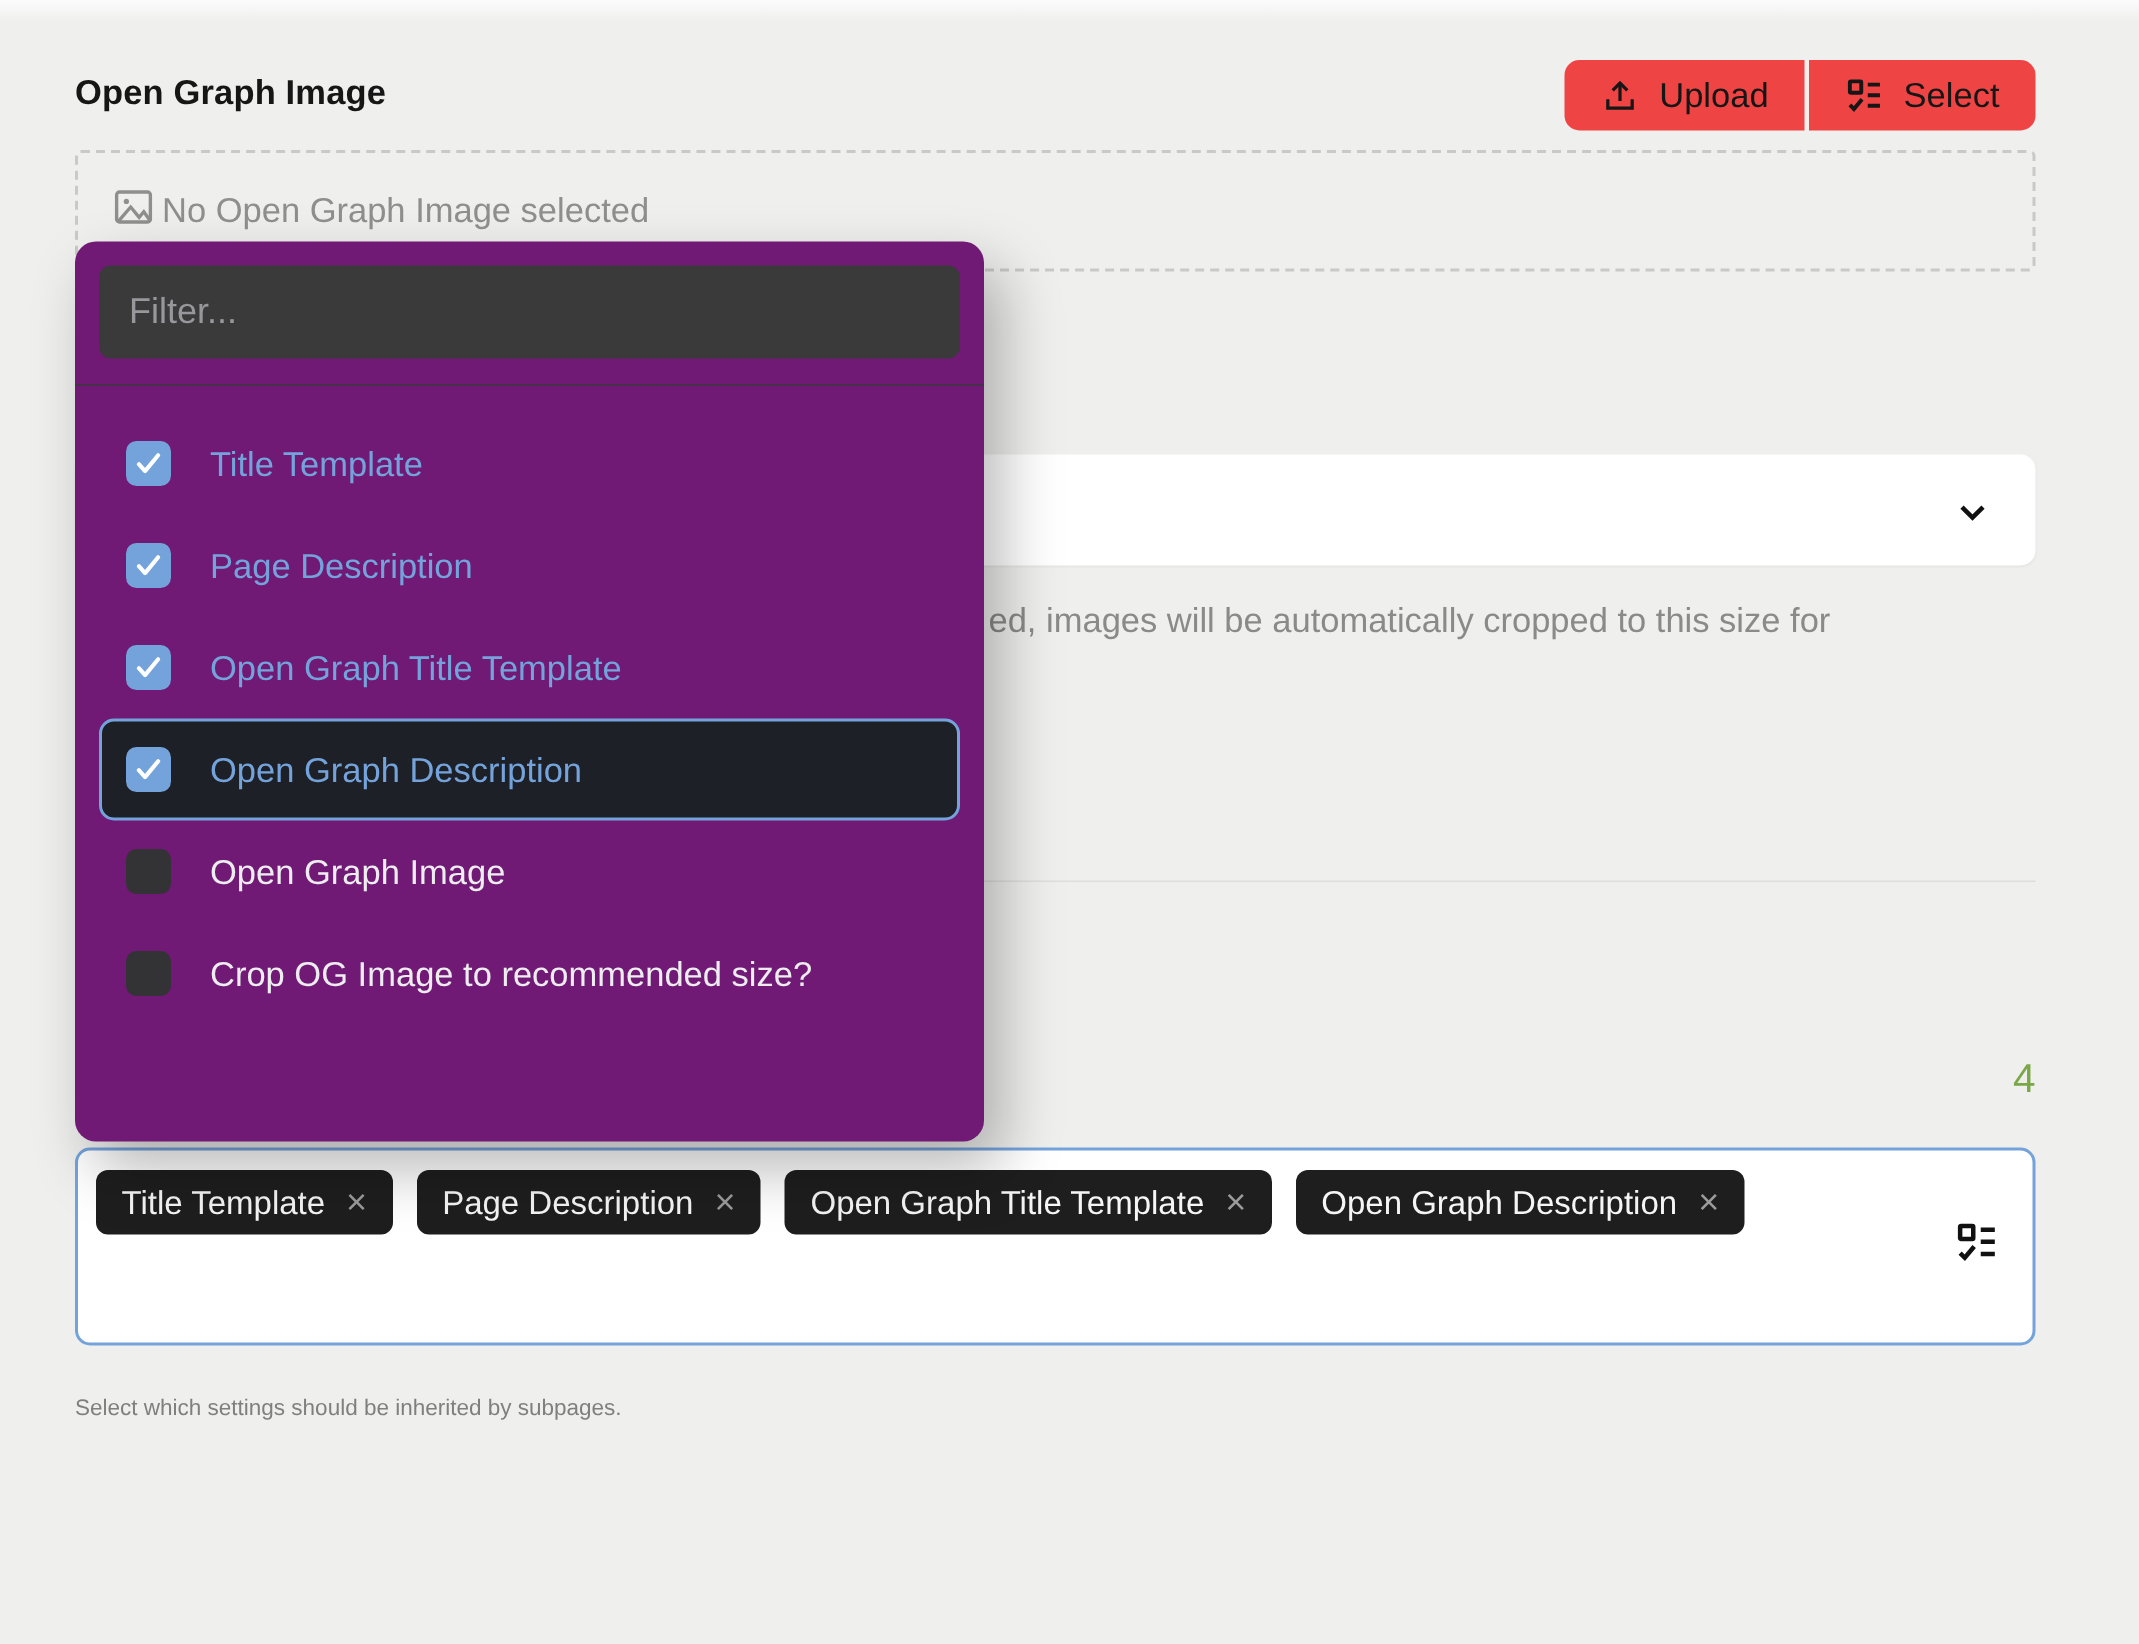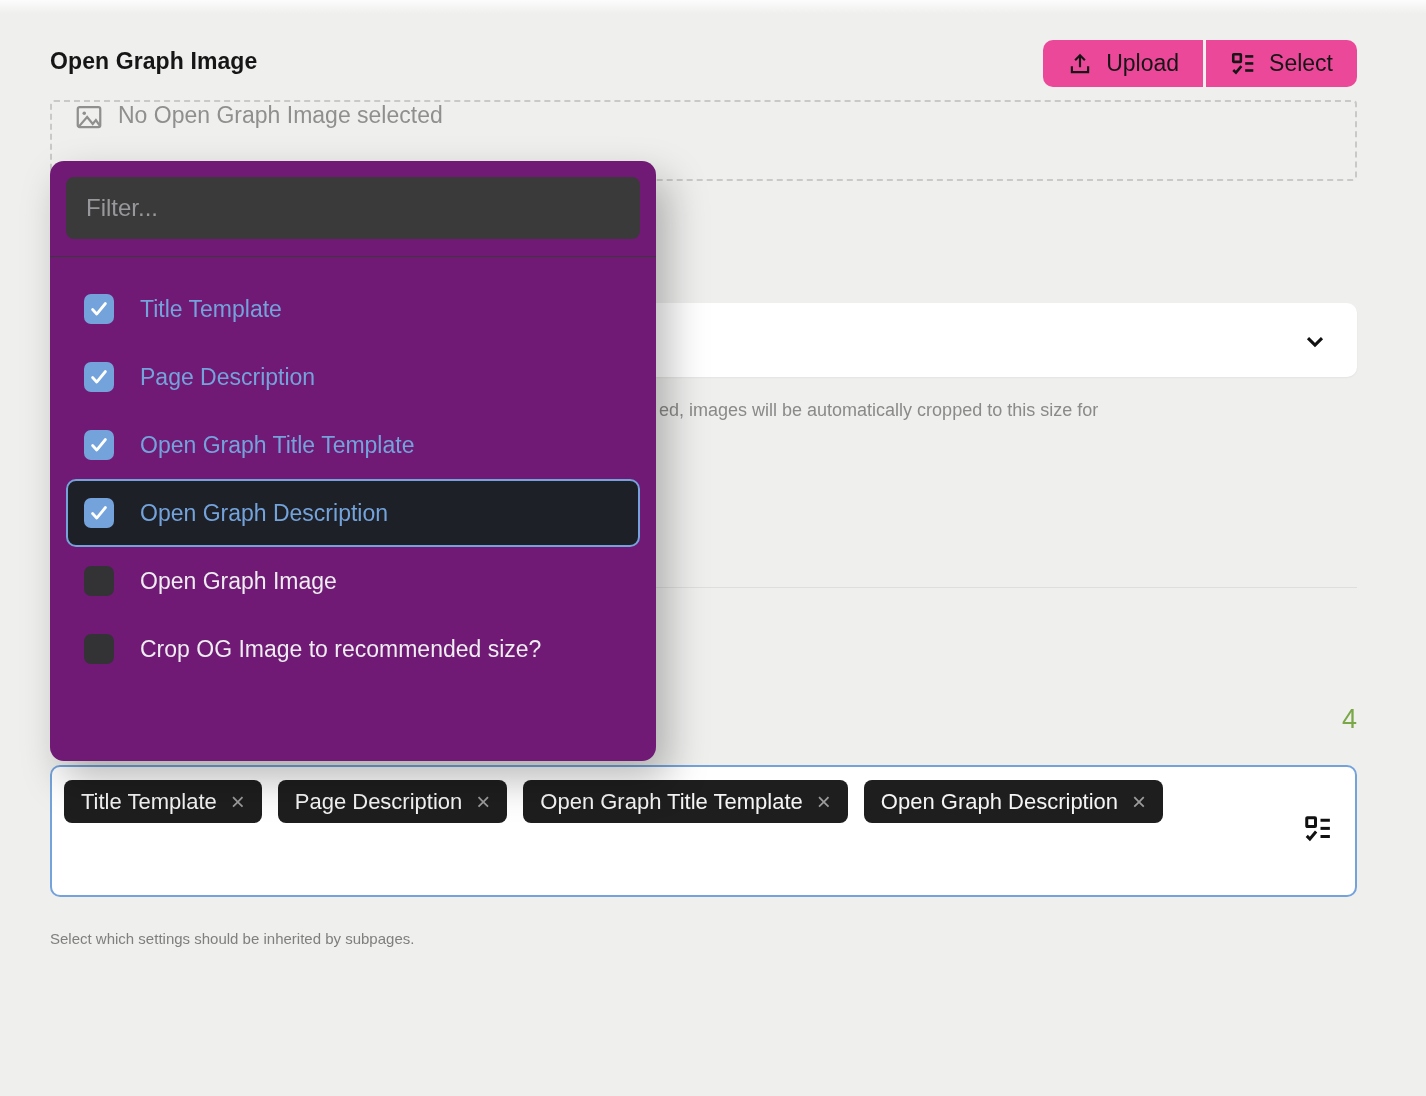--- a/index.html
+++ b/index.html
@@ -13,48 +13,48 @@
   .abs { position: absolute; }
 
   
   .page-title {
     left: 50px; top: 48px;
     font-size: 23px; font-weight: 600; color: #161616;
     letter-spacing: 0.1px;
   }
   .btn-group { right: 69px; top: 40px; display: flex; gap: 3px; }
   .btn {
-    height: 47px; background: #ec4899; border: none; cursor: pointer;
+    height: 47px; background: #ef4444; border: none; cursor: pointer;
     display: flex; align-items: center; gap: 13px; padding: 0 24px;
     font-family: inherit; font-size: 23px; color: #161616; font-weight: 500;
   }
   .btn-left  { border-radius: 10px 0 0 10px; }
   .btn-right { border-radius: 0 10px 10px 0; }
   .btn svg { display: block; }
 
   
   .dropzone {
     left: 50px; top: 100px; width: 1307px; height: 81px;
     border: 2px dashed #c9c9c8; border-radius: 4px;
-    display: flex; gap: 14px; padding: 0 22px;
+    display: flex; align-items: center; gap: 4px; padding: 0 22px;
     color: #8f8f8e;
   }
   .dropzone-text { font-size: 23px; color: #8f8f8e; }
 
   
   .bg-select {
     left: 50px; top: 303px; width: 1307px; height: 74px;
     background: #fff; border-radius: 10px;
     box-shadow: 0 1px 2px rgba(0,0,0,0.05);
   }
   .bg-select .chev { position: absolute; right: 28px; top: 24px; }
 
   .bg-partial-text {
     left: 659px; top: 400px;
-    font-size: 18px; color: #8a8a89; white-space: nowrap;
+    font-size: 23px; color: #8a8a89; white-space: nowrap;
   }
 
   .bg-divider {
     left: 50px; top: 587px; width: 1307px; height: 1px; background: #dededd;
   }
 
   .count-badge {
     right: 69px; top: 704px;
     font-size: 27px; font-weight: 500; color: #7aa747;
   }

